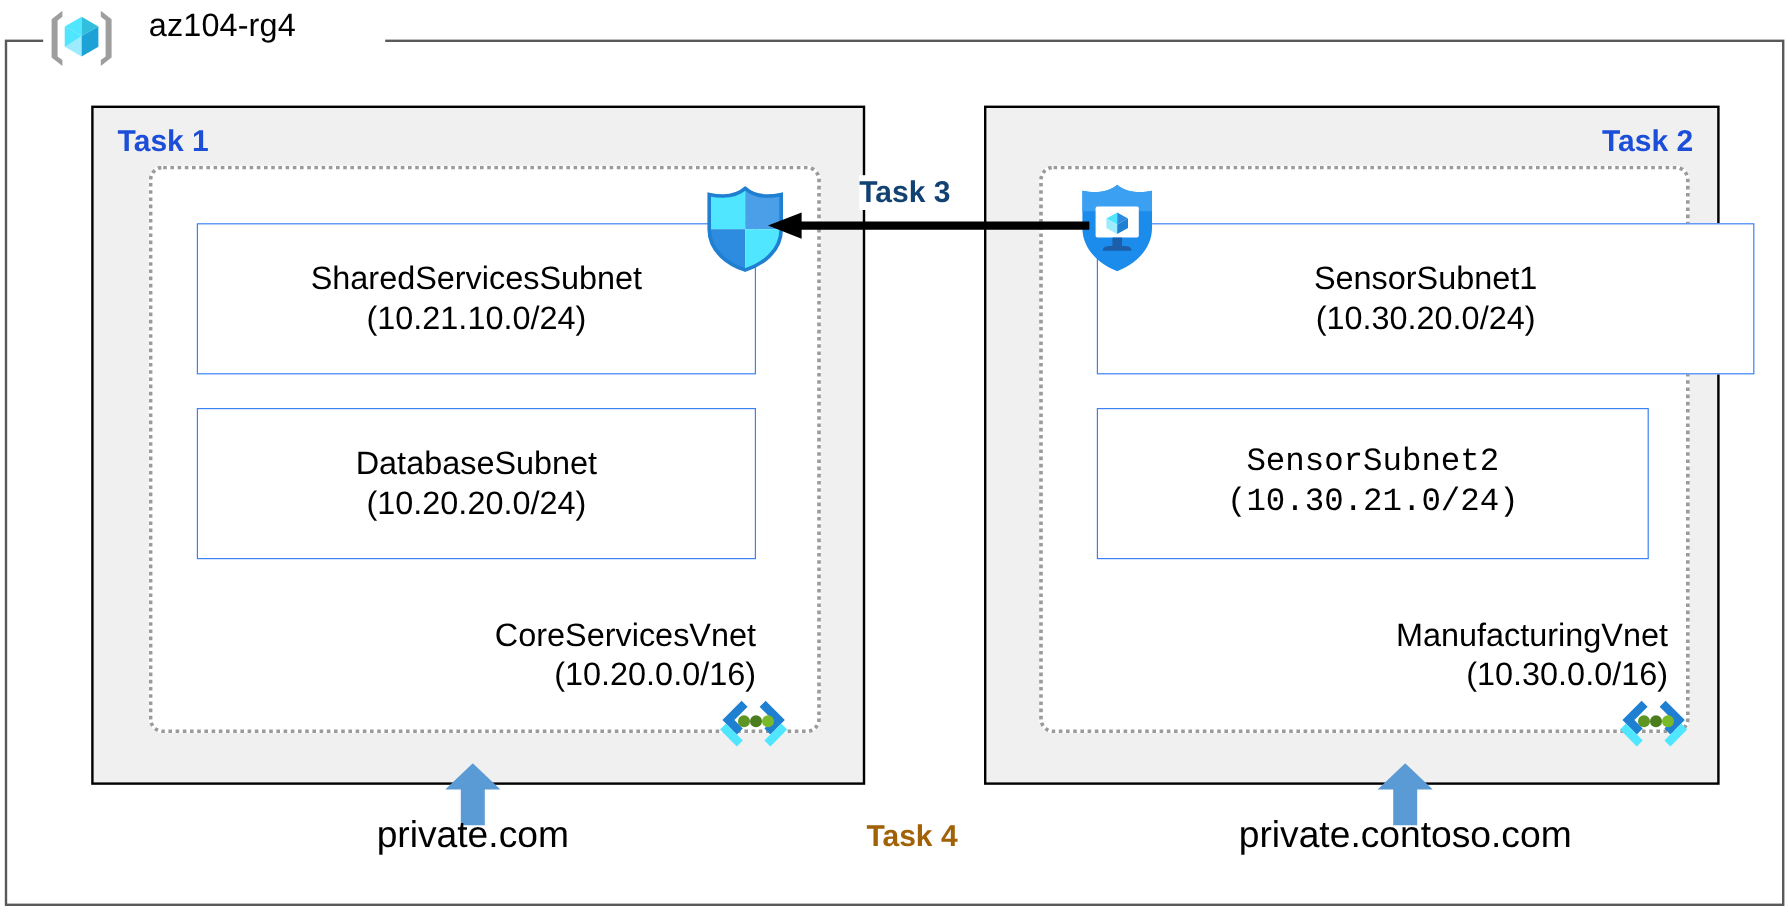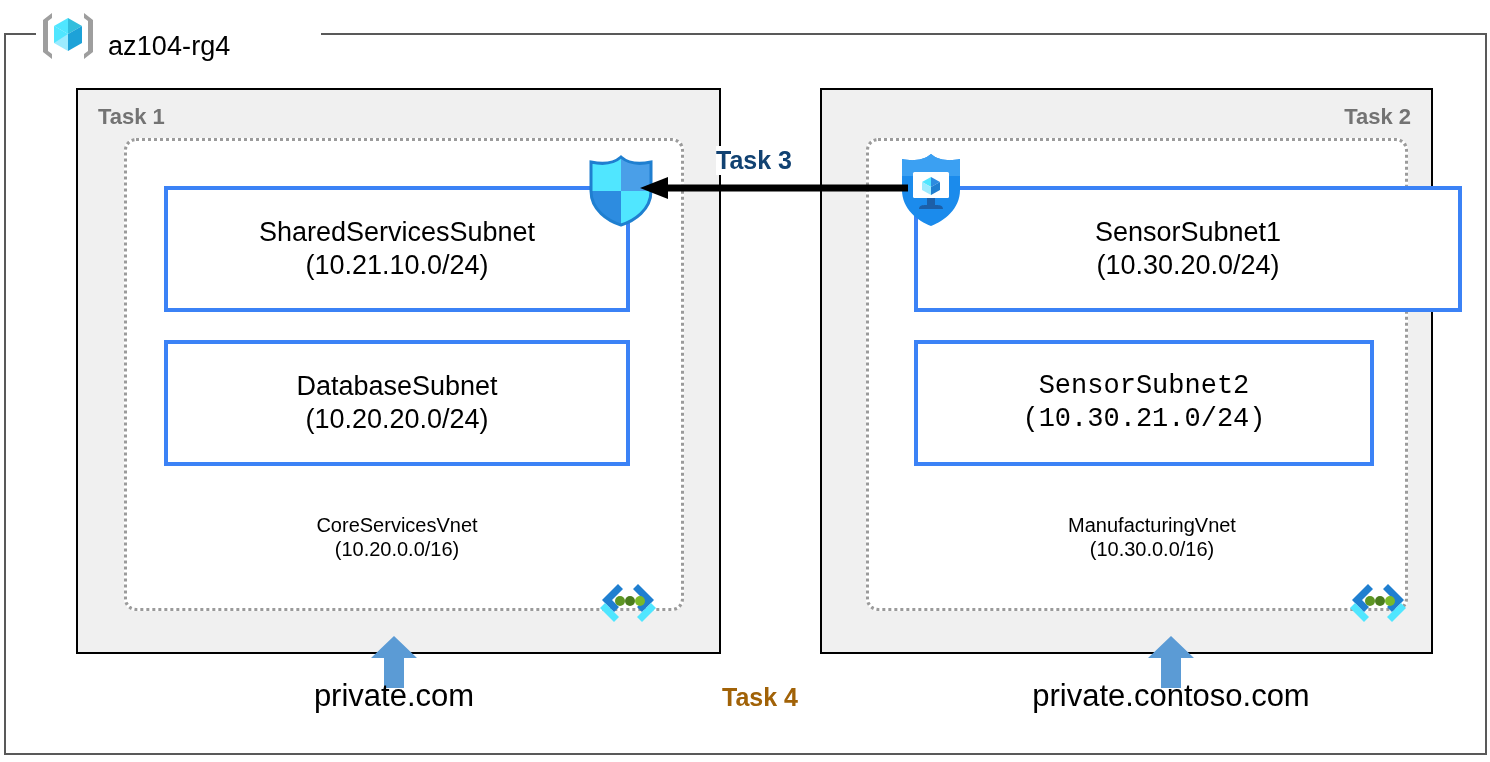--- a/index.html
+++ b/index.html
@@ -29,22 +29,22 @@
     position:absolute;
     left:36px; top:20px;
     width:285px; height:28px;
     background:#ffffff;
   }
   .rg-header{
     position:absolute;
     left:40px; top:6px;
     height:56px;
     display:flex;
-    align-items:flex-end;
-    gap:12px;
+    align-items:flex-start;
+    gap:28px;
   }
   .rg-title{
     font-size:27px;
     color:#000;
     letter-spacing:.1px;
     white-space:nowrap;
   }
 
   
   .rg-icon{ width:56px; height:52px; display:block; }
@@ -55,64 +55,64 @@
     background:#f0f0f0;
     border:2px solid #000;
     box-sizing:border-box;
   }
   #task1-box{ left:76px;  top:88px; width:645px;  height:566px; }
   #task2-box{ left:820px; top:88px; width:613px;  height:566px; }
 
   .task-label{
     position:absolute;
     top:14px;
-    font-size:22px;
+    font-size:25px;
     font-weight:bold;
-    color:#737373;
+    color:#1d4ed8;
     white-space:nowrap;
   }
   #task1-label{ left:20px; }
   #task2-label{ right:20px; }
 
   
   .vnet{
     position:absolute;
     border:3px dotted #9b9b9b;
     border-radius:12px;
     background:#ffffff;
     box-sizing:border-box;
   }
   #vnet1{ left:124px; top:138px; width:560px; height:473px; }
   #vnet2{ left:866px; top:138px; width:542px; height:473px; }
 
   
   .subnet{
     position:absolute;
-    border:4px solid #3b82f6;
+    border:1px solid #3b82f6;
     background:#ffffff;
     box-sizing:border-box;
     display:flex;
     flex-direction:column;
     align-items:center;
     justify-content:center;
     text-align:center;
   }
   #subnet-shared{ left:164px; top:186px; width:466px; height:126px; }
   #subnet-db{    left:164px; top:340px; width:466px; height:126px; }
   #subnet-s1{    left:914px; top:186px; width:548px; height:126px; }
   #subnet-s2{    left:914px; top:340px; width:460px; height:126px;font-family:Liberation Mono, monospace; }
 
   .subnet-name{ font-size:27px; line-height:1.22; }
   .subnet-cidr{ font-size:27px; line-height:1.22; }
 
   
   .vnet-caption{
     position:absolute;
-    text-align:center;
-    font-size:20px;
+    text-align:right;
+    font-size:27px;
     line-height:1.22;
     white-space:nowrap;
   }
   #vnet1-caption{ left:164px; top:513px; width:466px; }
   #vnet2-caption{ left:914px; top:513px; width:476px; }
 
   
   .abs-icon{ position:absolute; }
   #shield-firewall{ left:586px; top:155px; width:70px; height:72px; }
   #shield-bastion{  left:898px; top:152px; width:66px; height:76px; }

